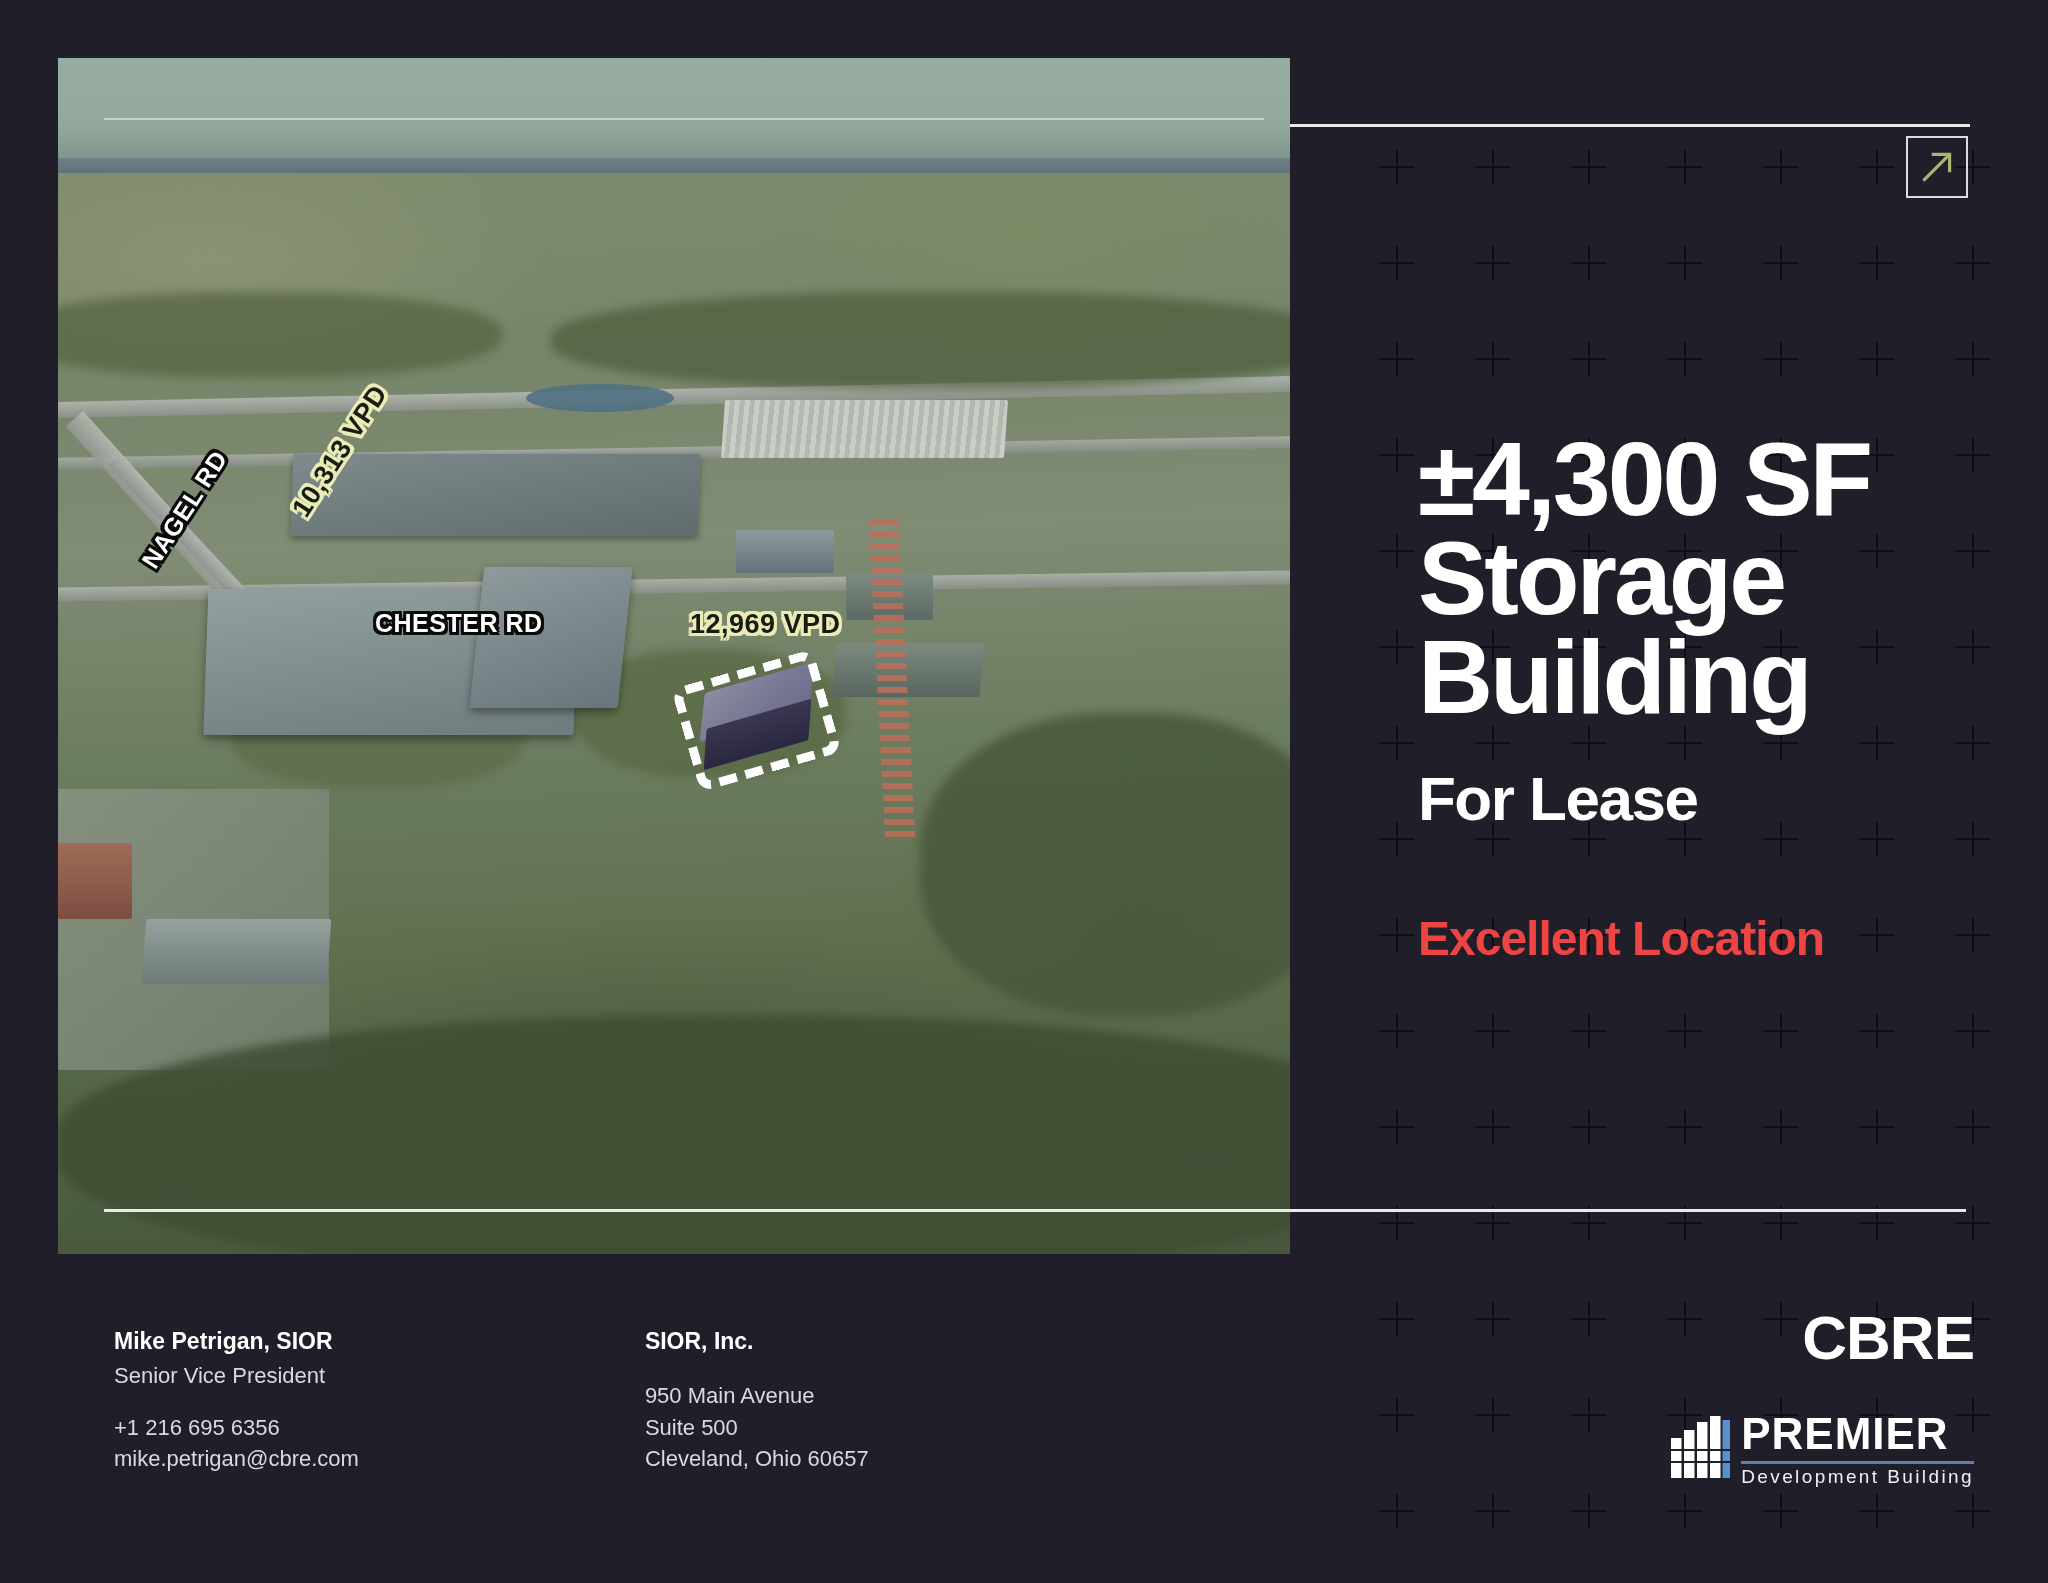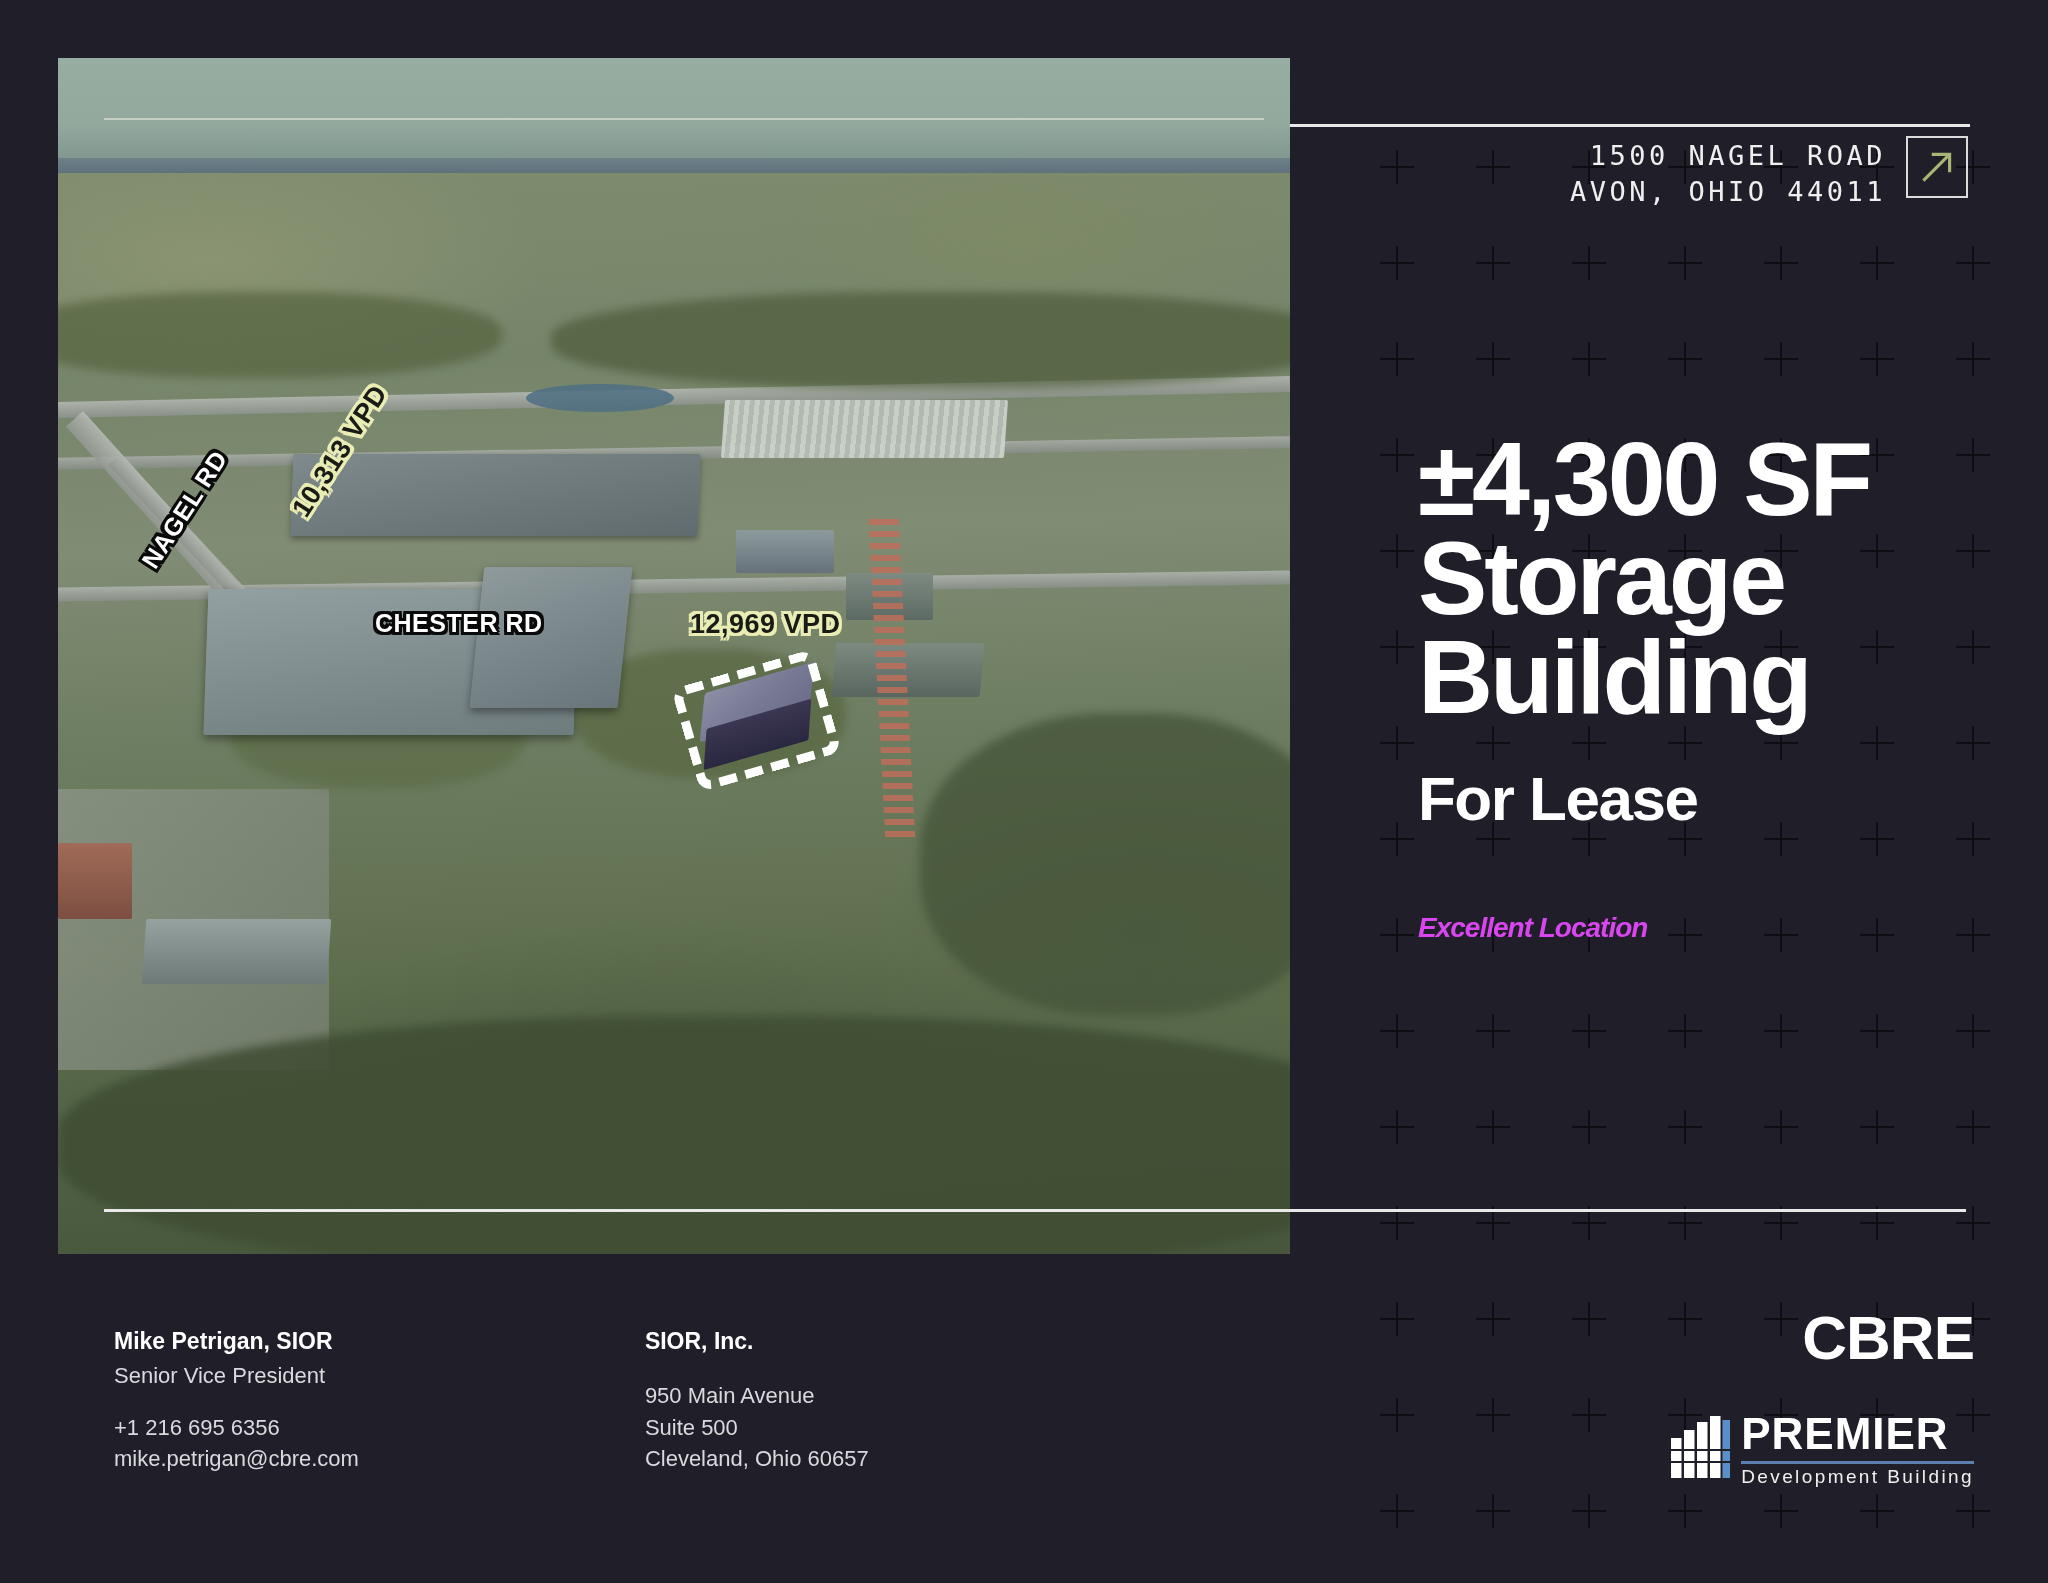--- a/index.html
+++ b/index.html
@@ -183,21 +183,21 @@
   #right-col{ position:absolute; left:1418px; top:430px; width:620px; }
   #headline{
     color:#ffffff; font-weight:bold; font-size:104px; line-height:.95;
     letter-spacing:-3px;
   }
   #subhead{
     color:#ffffff; font-weight:bold; font-size:62px; line-height:1;
     letter-spacing:-1.5px; margin-top:42px;
   }
   #tagline{
-    color:#d946ef; font-weight:bold; font-style:italic; font-size:28px;
+    color:#ef4444; font-weight:bold; font-size:48px;
     line-height:1.14; letter-spacing:-1px; margin-top:82px;
   }
 
   
   #lower-rule{
     position:absolute; left:104px; top:1209px; width:1862px; height:3px;
     background:#e9e9ea;
   }
 
   
@@ -378,24 +378,20 @@
   <div class="maplabel lbl-vpd" id="label-vpd-10313">10,313 VPD</div>
   <div class="maplabel lbl-white" id="label-chester-rd">CHESTER RD</div>
   <div class="maplabel lbl-vpd" id="label-vpd-12969">12,969 VPD</div>
 </div>
 
 <div id="photo-rule-top"></div>
 <div id="header-rule"></div>
 <div id="lower-rule"></div>
 
 <div id="address-block">
-  <div id="address-lines">
-    <div>1500 NAGEL ROAD</div>
-    <div>AVON, OHIO 44011</div>
-  </div>
   <div id="arrow-box">
     <svg viewBox="0 0 40 40" fill="none" stroke="#a8b574" stroke-width="3">
       <line x1="7" y1="33" x2="32" y2="8"></line>
       <polyline points="15,8 32,8 32,25"></polyline>
     </svg>
   </div>
 </div>
 
 <div id="right-col">
   <div id="headline">

